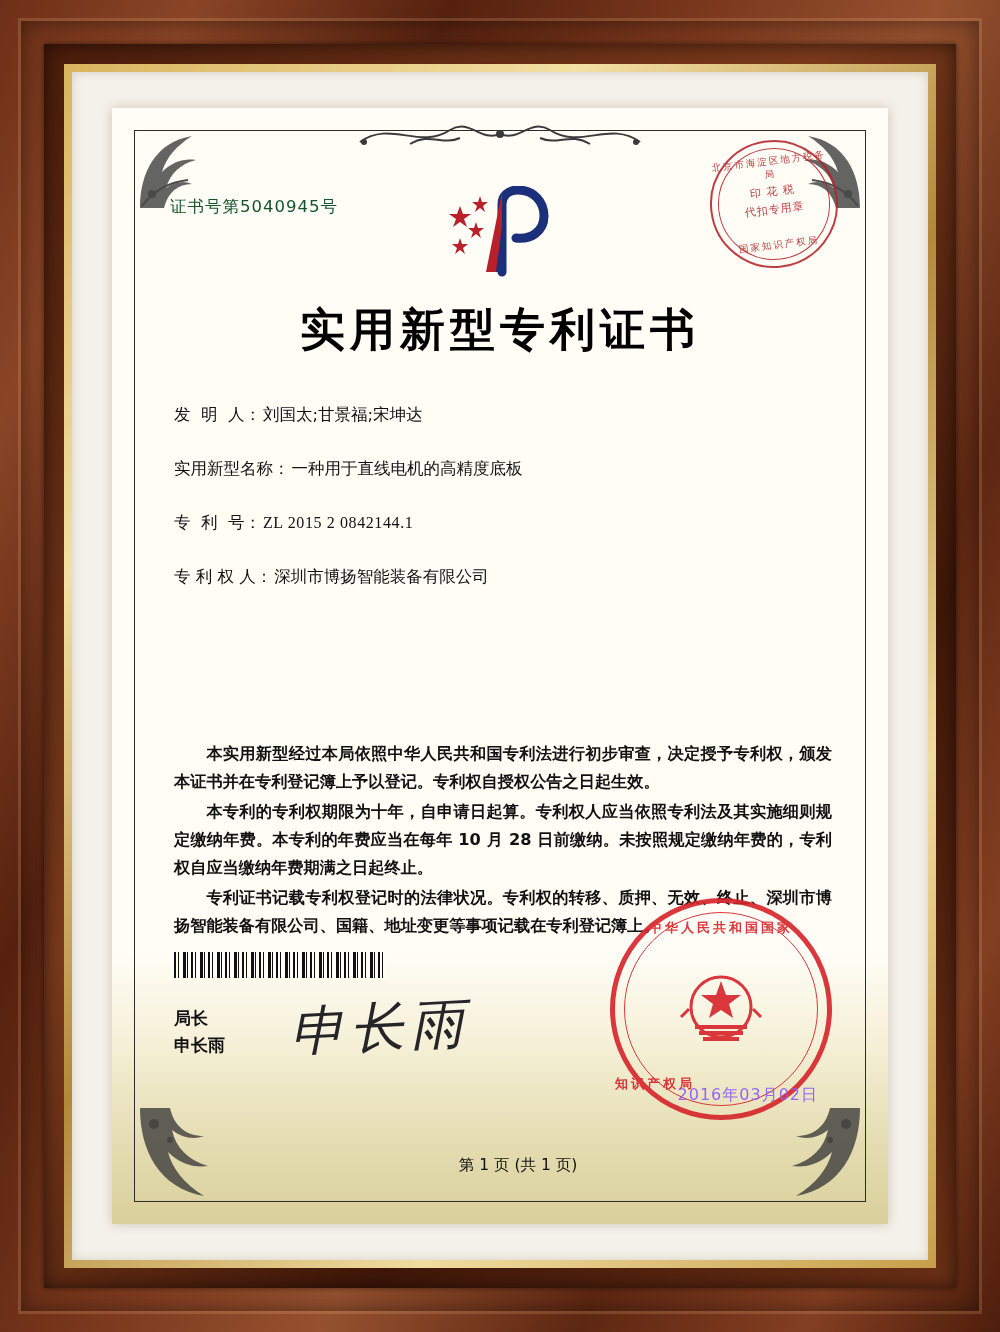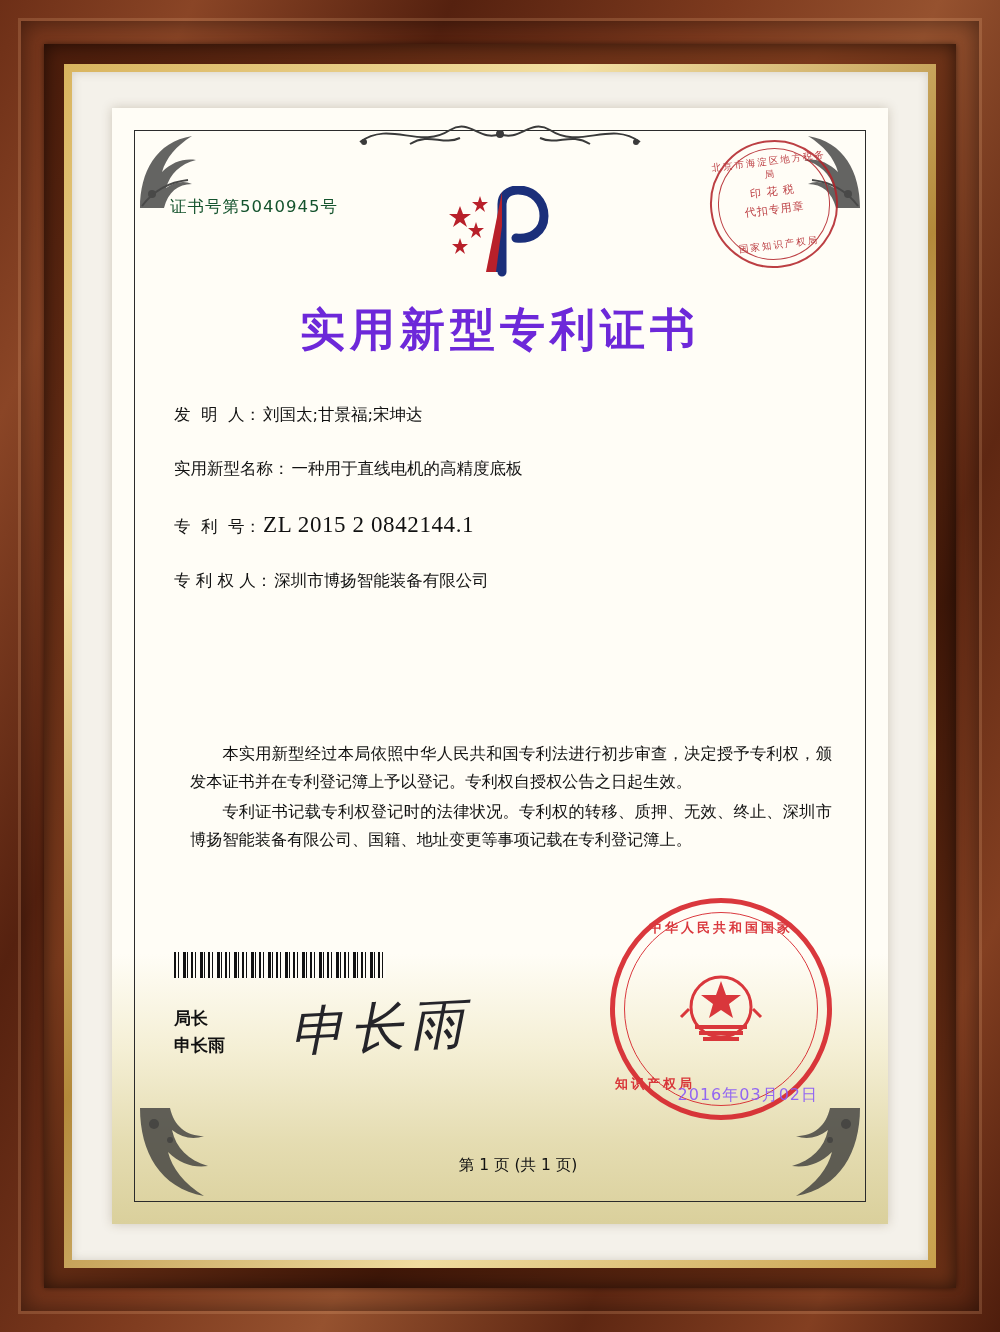--- a/index.html
+++ b/index.html
@@ -144,53 +144,53 @@
     font-family: "DejaVu Sans", sans-serif;
   }
 
   .title {
     position: absolute;
     left: 0; right: 0; top: 192px;
     text-align: center;
     font-size: 45px;
     font-weight: bold;
     letter-spacing: 5px;
-    color: #6d28d9;
+    color: #000000;
     font-family: "DejaVu Sans", sans-serif;
   }
 
   .fields {
     position: absolute;
     left: 62px; top: 296px; right: 54px;
     font-family: "DejaVu Sans", sans-serif;
   }
   .field-row {
     display: flex;
     align-items: baseline;
     margin-bottom: 32px;
     font-size: 16.5px;
     color: #111;
   }
   .field-label {
     white-space: pre;
     flex: none;
   }
   .field-value { margin-left: 2px; }
-  .mono-val { font-family: "Liberation Serif", serif; font-size: 23px; letter-spacing: 0.6px; }
+  .mono-val { font-family: "Liberation Serif", serif; font-size: 16px; letter-spacing: 0.6px; }
 
   .paras {
     position: absolute;
     left: 62px; right: 56px; top: 632px;
     font-size: 16.2px;
     line-height: 28px;
     color: #111;
     font-family: "DejaVu Sans", sans-serif;
     text-align: justify;
   }
-  .paras p { margin: 0 0 2px 16px; text-indent: 2em; }
+  .paras p { margin: 0 0 2px 0; text-indent: 2em; font-weight: bold; }
 
   .barcode {
     position: absolute;
     left: 62px; top: 844px;
     width: 212px; height: 26px;
     background:
       repeating-linear-gradient(90deg,
         #111 0 2px, #fffdf6 2px 4px, #111 4px 5px, #fffdf6 5px 9px,
         #111 9px 12px, #fffdf6 12px 13px, #111 13px 14px, #fffdf6 14px 17px);
   }
@@ -362,20 +362,21 @@
         <span class="field-value mono-val">ZL 2015 2 0842144.1</span>
       </div>
       <div class="field-row">
         <span class="field-label">专 利 权 人：</span>
         <span class="field-value">深圳市博扬智能装备有限公司</span>
       </div>
     </div>
 
     <div class="paras">
       <p>本实用新型经过本局依照中华人民共和国专利法进行初步审查，决定授予专利权，颁发本证书并在专利登记簿上予以登记。专利权自授权公告之日起生效。</p>
+      <p>本专利的专利权期限为十年，自申请日起算。专利权人应当依照专利法及其实施细则规定缴纳年费。本专利的年费应当在每年 10 月 28 日前缴纳。未按照规定缴纳年费的，专利权自应当缴纳年费期满之日起终止。</p>
       <p>专利证书记载专利权登记时的法律状况。专利权的转移、质押、无效、终止、深圳市博扬智能装备有限公司、国籍、地址变更等事项记载在专利登记簿上。</p>
     </div>
 
     <div class="barcode"></div>
 
     <div class="director">
       <div>局长</div>
       <div>申长雨</div>
     </div>
     <div class="signature">申长雨</div>

